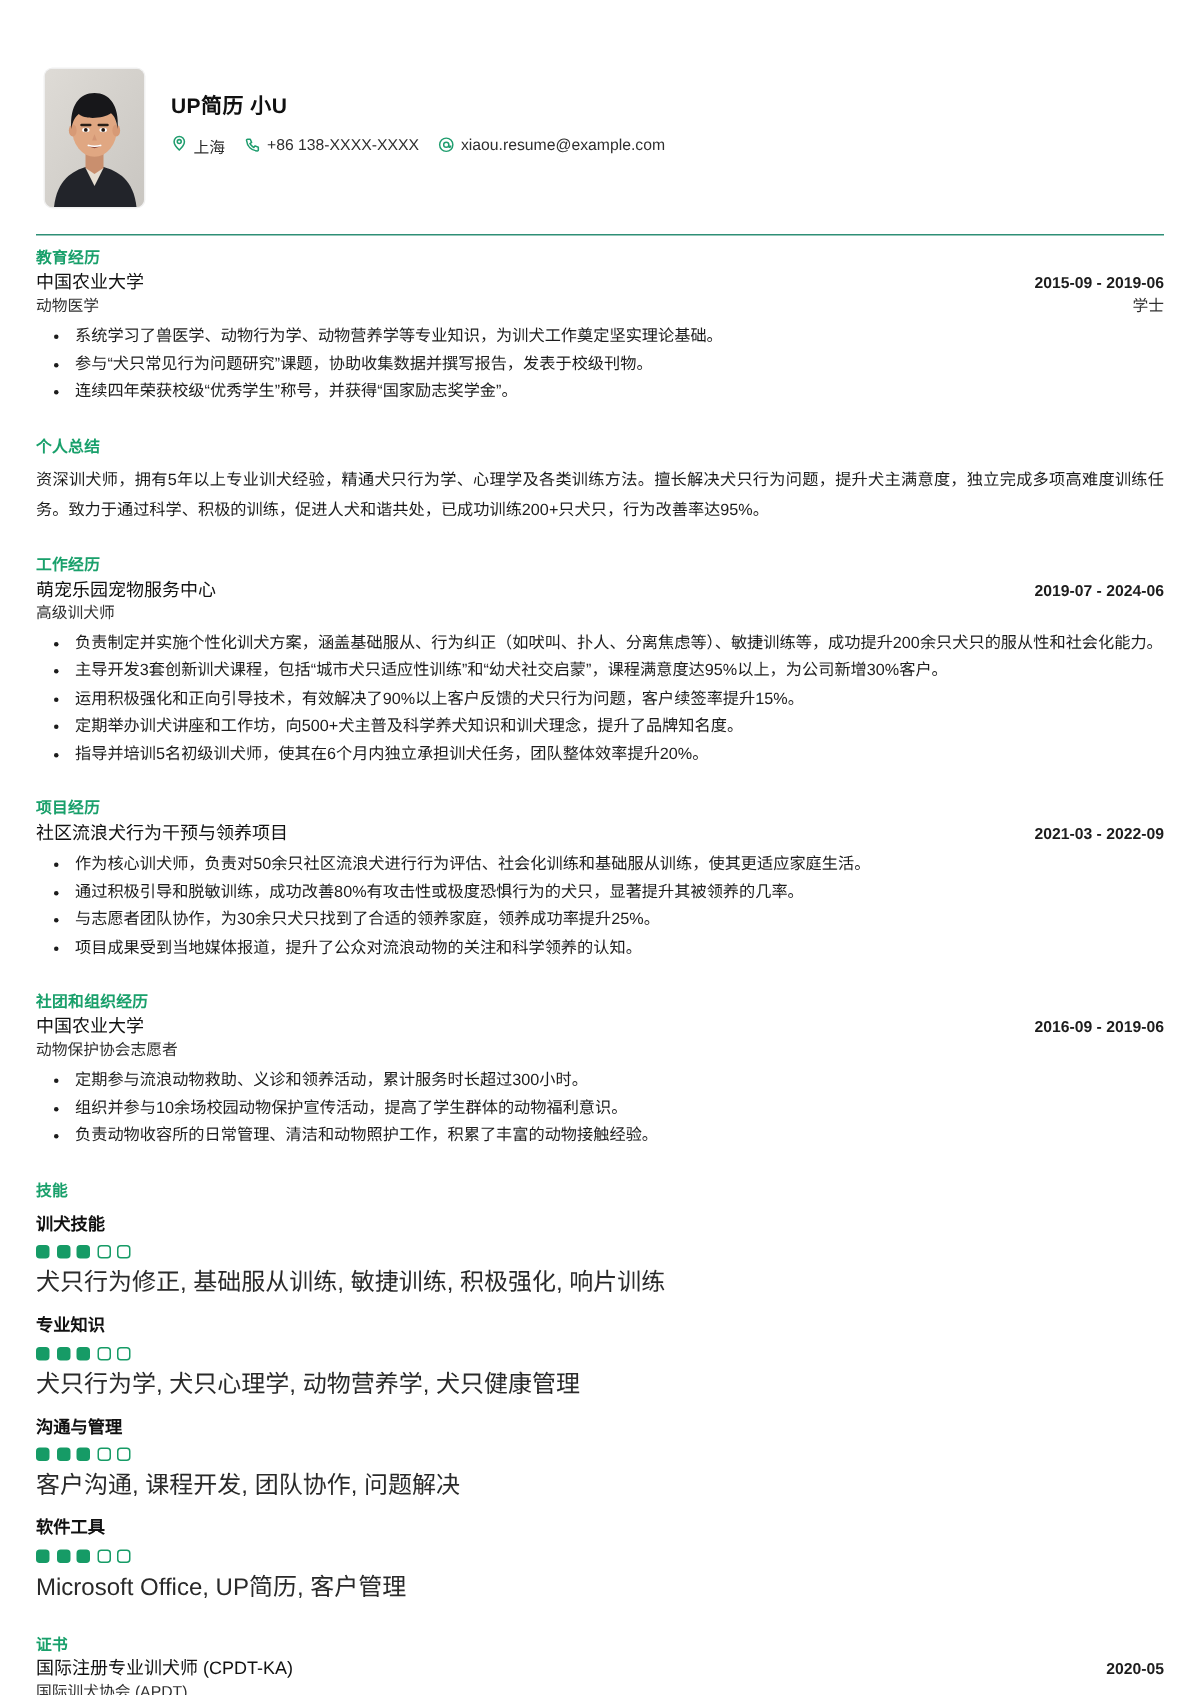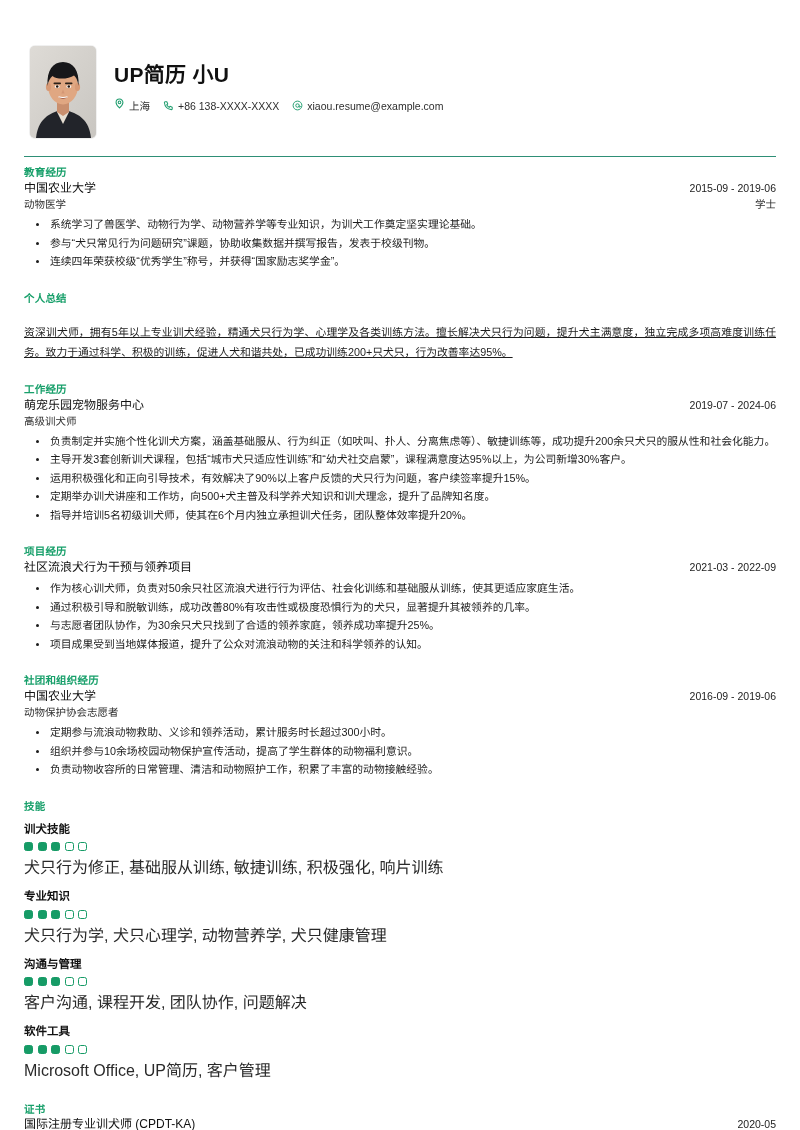--- a/index.html
+++ b/index.html
@@ -30,21 +30,21 @@
     height: 92px;
     border-radius: 5px;
     overflow: hidden;
     flex: 0 0 auto;
     background: #d8d6d2;
     box-shadow: 0 0 0 1px rgba(0,0,0,0.06);
   }
   .avatar svg { display: block; width: 100%; height: 100%; }
   .ident { padding-top: 16px; }
   .name {
-    font-size: 21px;
+    font-size: 14px;
     font-weight: 700;
     letter-spacing: .3px;
     color: #111111;
     line-height: 1.2;
   }
   .contacts {
     margin-top: 11px;
     display: flex;
     align-items: center;
     flex-wrap: wrap;
@@ -86,21 +86,21 @@
   .org {
     font-size: 12px;
     font-weight: 400;
     color: #111111;
     line-height: 1.4;
   }
   .date {
     font-size: 10.5px;
     color: #1c1c1c;
     white-space: nowrap;
-    font-weight: 400;
+    font-weight: 700;
   }
   .role {
     font-size: 10.5px;
     color: #303030;
     line-height: 1.45;
   }
   .role-right { text-align: right; white-space: nowrap; }
 
   ul.bullets {
     list-style: none;
@@ -122,23 +122,22 @@
     top: 7px;
     width: 3.2px;
     height: 3.2px;
     border-radius: 50%;
     background: #1c1c1c;
   }
   .para {
     font-size: 10.8px;
     line-height: 1.85;
     color: #1c1c1c;
-    margin-top: 18px;
+    margin-top: 6px;
     text-align: justify;
-    text-decoration: underline;
   }
 
   
   .skill-block { margin-top: 9px; }
   .skill-block:first-of-type { margin-top: 0; }
   .skill-name {
     font-size: 11.5px;
     font-weight: 700;
     color: #111111;
     line-height: 1.35;

